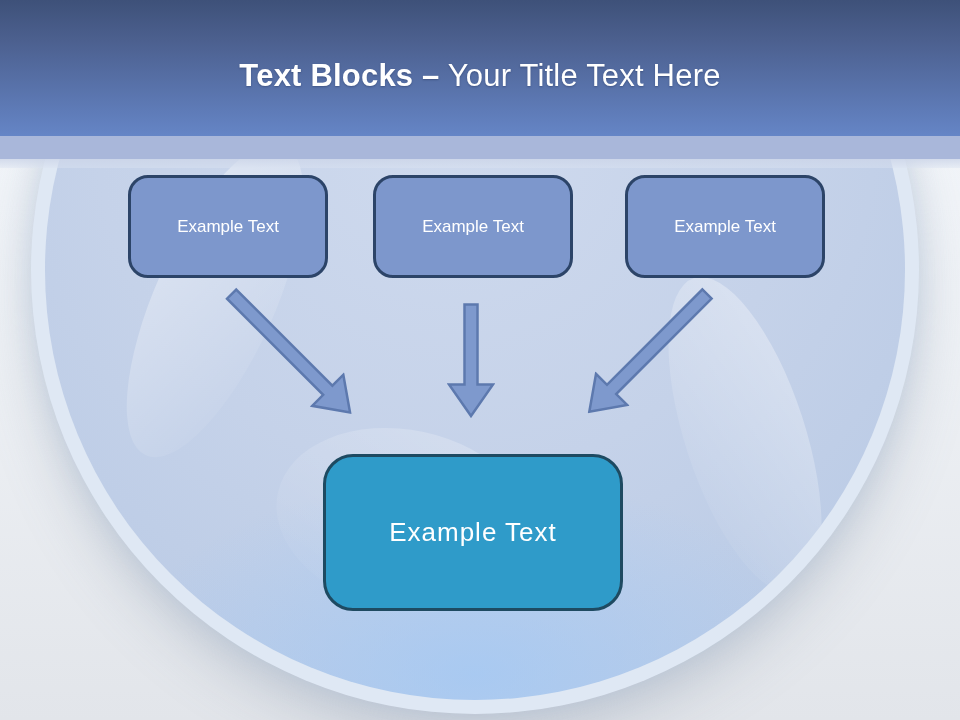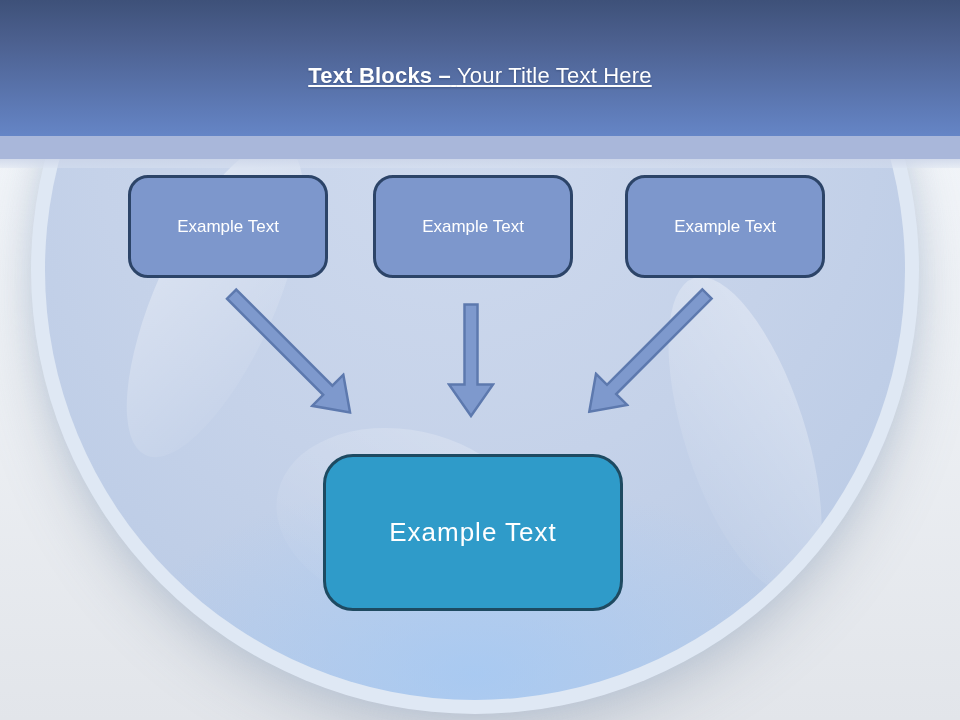--- a/index.html
+++ b/index.html
@@ -9,23 +9,22 @@
     background:linear-gradient(180deg, var(--bg-top) 0%, #eef1f5 48%, var(--bg-bottom) 100%);
   }
   
   .header{
     position:absolute;left:0;top:0;width:960px;height:136px;z-index:30;
     background:linear-gradient(180deg, var(--header-top) 0%, #4c608f 30%, var(--header-bottom) 100%);
     display:flex;align-items:center;justify-content:center;
   }
   .title{
     margin:12px;padding-top:16px;color:var(--title-text);
-    font-size:22px;font-weight:400;letter-spacing:0.2px;
+    font-size:31px;font-weight:400;letter-spacing:0.2px;
     text-shadow:0 1px 2px rgba(20,35,70,0.35);
-    text-decoration:underline;
   }
   .title .emph{font-weight:700;}
   
   .band{
     position:absolute;left:0;top:136px;width:960px;height:32px;z-index:25;
     background:linear-gradient(180deg,
       var(--band) 0%, var(--band) 72%,
       rgba(205,214,233,0.82) 72%, rgba(219,227,241,0.45) 100%);
   }
   

